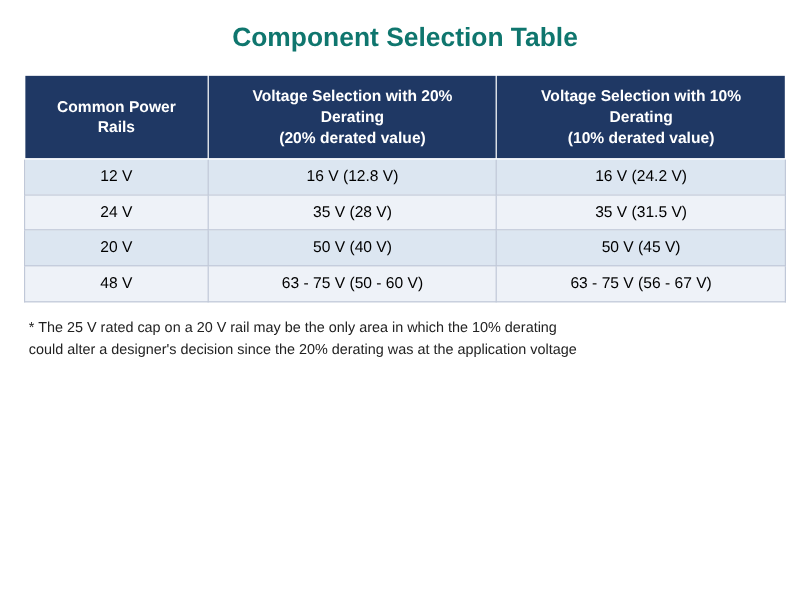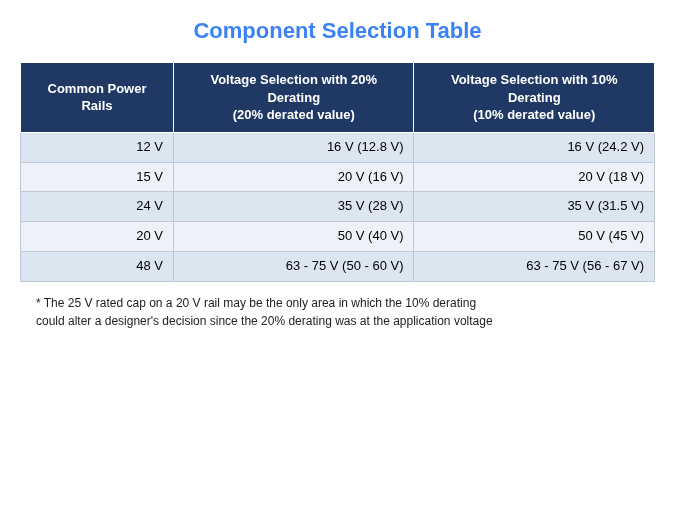--- a/index.html
+++ b/index.html
@@ -11,56 +11,55 @@
       display: flex;
       flex-direction: column;
       align-items: center;
       padding: 18px 20px 14px 20px;
     }
     [data-name="page-title"] {
       font-size: 22px;
       font-weight: bold;
       text-align: right;
       margin-bottom: 18px;
-      color: #3b82f6;
+      color: #0f766e;
     }
     [data-name="selection-table"] {
       width: 100%;
       border-collapse: collapse;
       font-size: 13px;
     }
     [data-name="selection-table"] thead tr th {
       background-color: #1f3864;
       color: #ffffff;
       text-align: center;
       padding: 8px 10px;
       font-weight: bold;
       border: 1px solid #ffffff;
       line-height: 1.35;
     }
     [data-name="selection-table"] tbody tr td {
-      text-align: right;
+      text-align: center;
       padding: 6px 10px;
       border: 1px solid #c0c8d8;
       line-height: 1.3;
     }
     [data-name="selection-table"] tbody tr:nth-child(odd) td {
       background-color: #dce6f1;
     }
     [data-name="selection-table"] tbody tr:nth-child(even) td {
       background-color: #eef2f8;
     }
     [data-name="footnote"] {
       margin-top: 12px;
       font-size: 12px;
       color: #222;
       line-height: 1.5;
       align-self: flex-start;
       padding-left: 4px;
-      margin-left: 12px;
     }
   </style>
 </head>
 <body>
 
 <div data-name="page-title">Component Selection Table</div>
 
 <table data-name="selection-table">
   <thead>
     <tr>
@@ -69,25 +68,20 @@
       <th data-name="col-header-10pct">Voltage Selection with 10% Derating<br>(10% derated value)</th>
     </tr>
   </thead>
   <tbody id="table-body">
   <tr data-name="table-row">
         <td data-name="table-cell">12 V</td>
         <td data-name="table-cell">16 V (12.8 V)</td>
         <td data-name="table-cell">16 V (24.2 V)</td>
       </tr>
       <tr data-name="table-row">
-        <td data-name="table-cell">15 V</td>
-        <td data-name="table-cell">20 V (16 V)</td>
-        <td data-name="table-cell">20 V (18 V)</td>
-      </tr>
-      <tr data-name="table-row">
         <td data-name="table-cell">24 V</td>
         <td data-name="table-cell">35 V (28 V)</td>
         <td data-name="table-cell">35 V (31.5 V)</td>
       </tr>
       <tr data-name="table-row">
         <td data-name="table-cell">20 V</td>
         <td data-name="table-cell">50 V (40 V)</td>
         <td data-name="table-cell">50 V (45 V)</td>
       </tr>
       <tr data-name="table-row">

